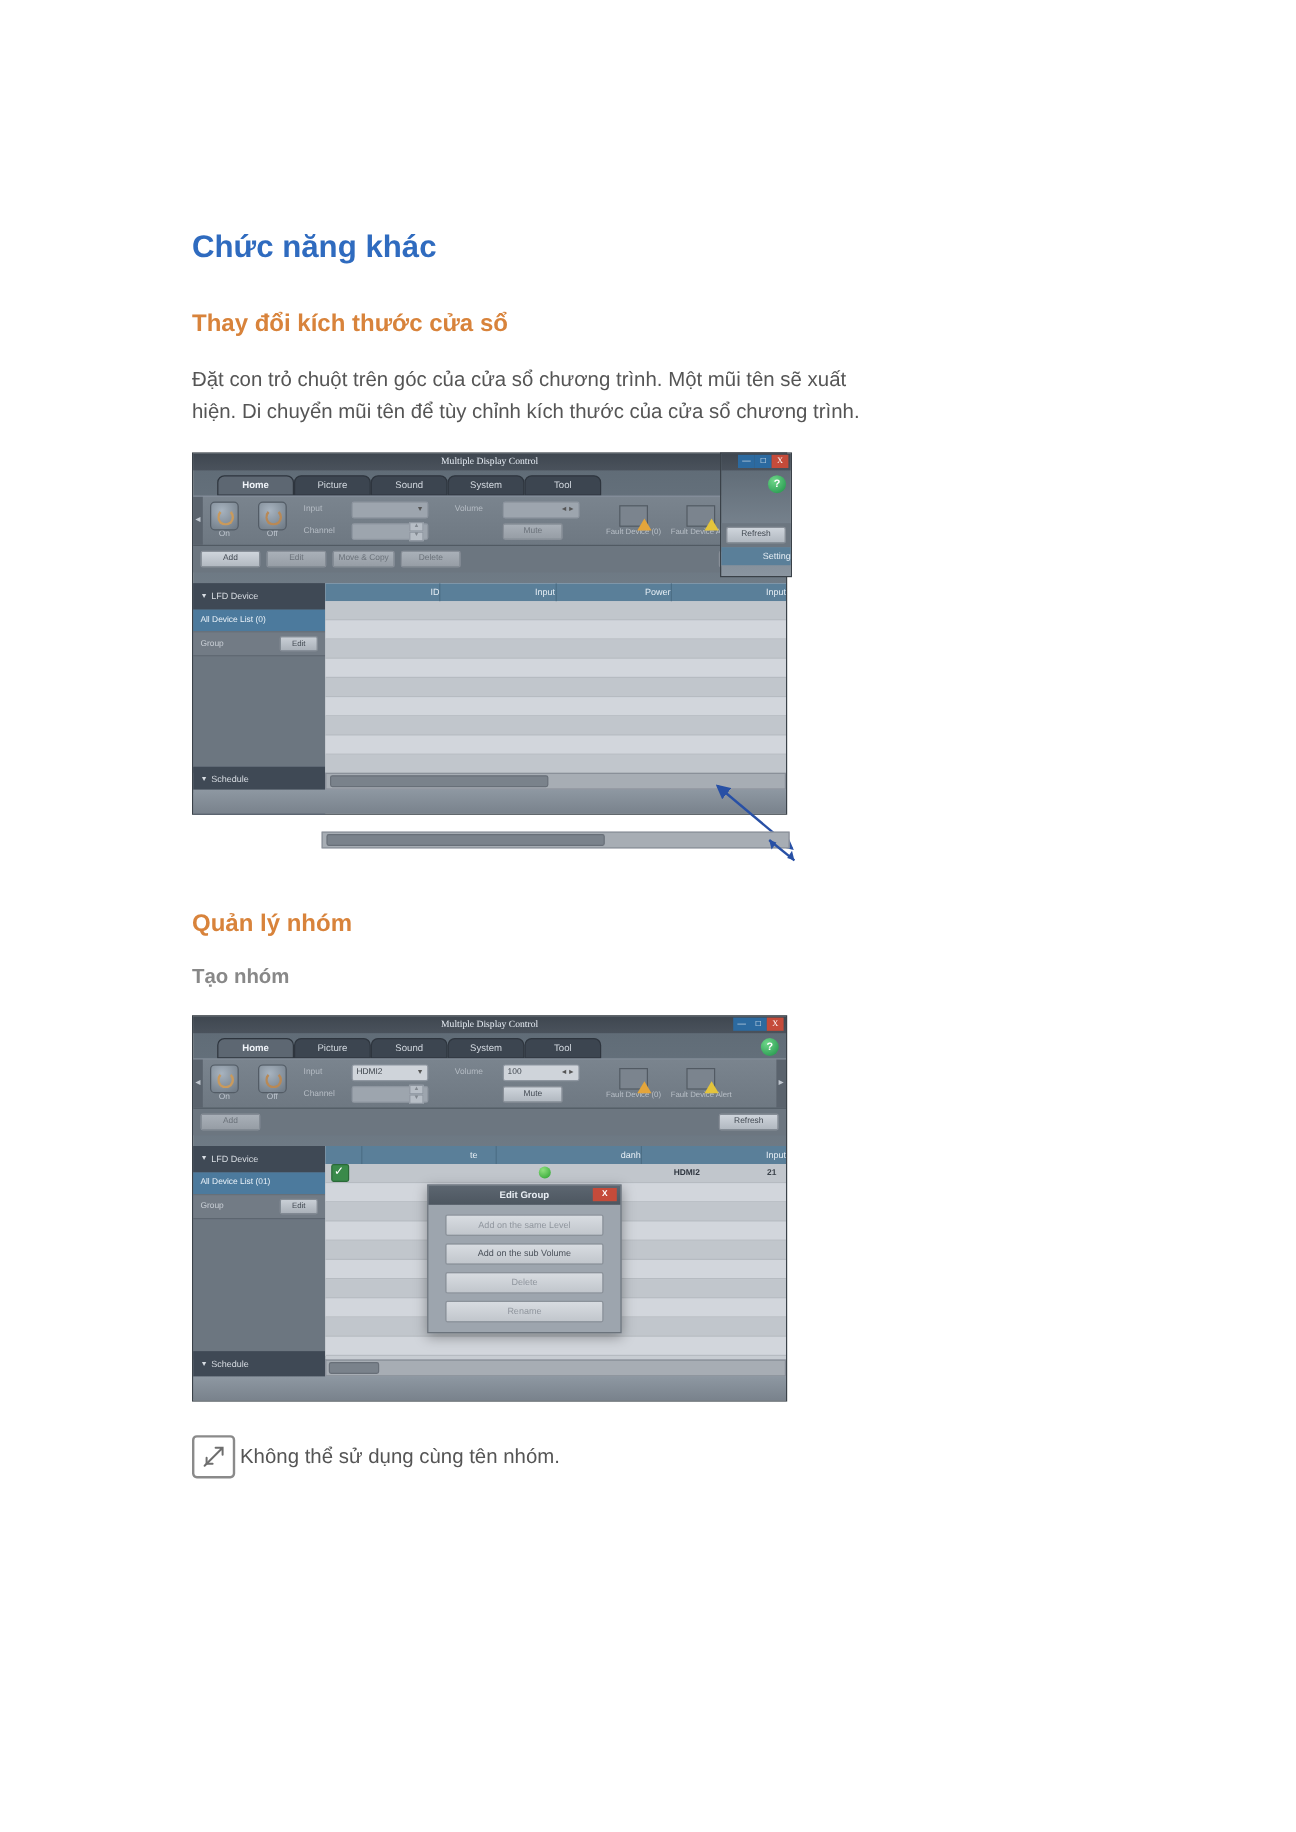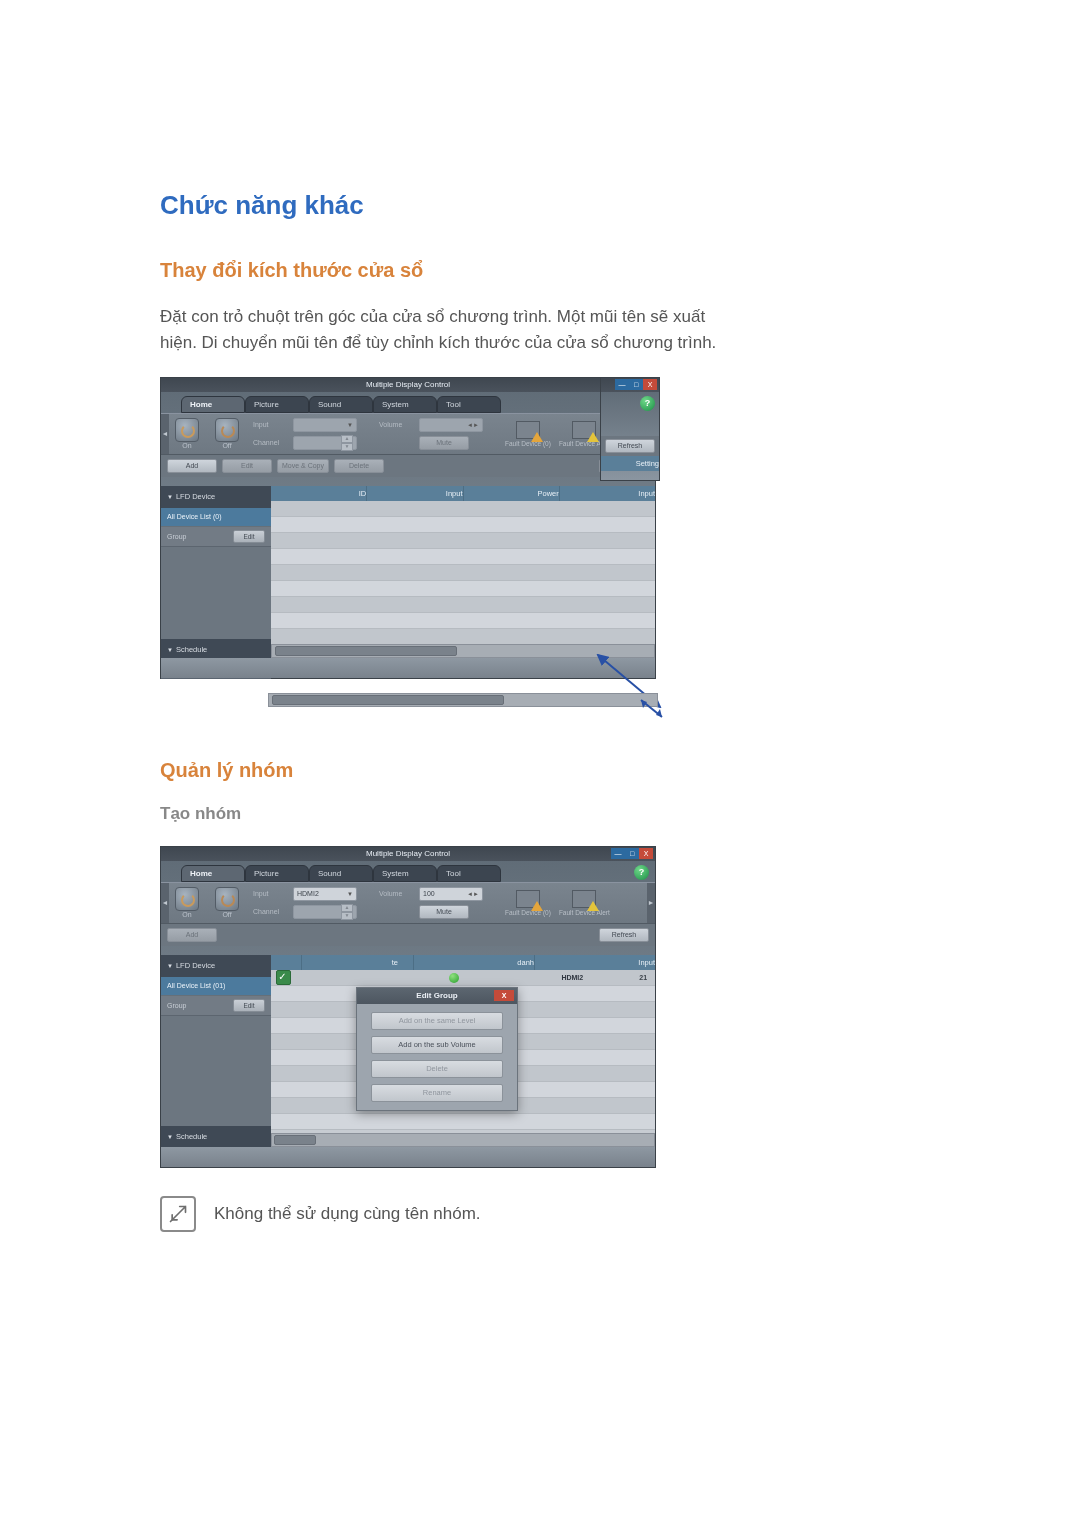--- a/index.html
+++ b/index.html
@@ -58,20 +58,21 @@
   }
 
   .win-title {
     position: relative;
     height: 14px;
     background: linear-gradient(#3f4750, #4a525c);
     text-align: center;
     line-height: 14px;
     font-size: 8px;
     color: #e8eef5;
+    font-family: Liberation Serif, serif;
   }
   .win-btns {
     position: absolute; right: 2px; top: 1px;
     display: flex; gap: 0;
   }
   .wb {
     width: 14px; height: 11px;
     font-size: 7px; line-height: 11px; text-align: center;
     color: #fff;
   }
@@ -85,21 +86,21 @@
     color: #fff; font-size: 9px; line-height: 15px; text-align: center;
     font-weight: bold;
   }
 
   .tabs { display:flex; margin: 4px 0 0 20px; }
   .tab {
     min-width: 46px; padding: 3px 8px;
     background:#3c4550; color:#d2d8df;
     border-top-left-radius: 6px; border-top-right-radius: 6px;
     border:1px solid #2e353e;
-    font-size:8px; 
+    font-size:8px; text-align:center;
   }
   .tab.active { background:#5d6772; color:#f0f4f9; font-weight:bold; }
 
   .ribbon {
     display:flex; align-items:center; gap:8px;
     background: linear-gradient(#7a848e, #6e7882);
     border-top:1px solid #8a93a0; border-bottom:1px solid #515a63;
     padding:4px 6px;
     position:relative;
   }
@@ -245,21 +246,21 @@
     background:#c54b3a;color:#fff;font-size:7px;line-height:11px;font-weight:bold;
   }
   .dlg-body{padding:8px;display:flex;flex-direction:column;gap:6px;align-items:center}
   .dlg-btn{
     width:130px;height:16px;background:linear-gradient(#d8dce1,#c1c6cc);
     border:1px solid #8b929a;border-radius:2px;font-size:7.5px;color:#4a515a;
     display:flex;align-items:center;justify-content:center;
   }
   .dlg-btn.disabled{color:#90969e}
 
-  .note-row{display:flex;align-items:center;gap:18px;margin-top:22px}
+  .note-row{display:flex;align-items:center;gap:4px;margin-top:22px}
   .note-icon{
     width:32px;height:32px;border:2px solid #8a8a8a;border-radius:4px;
     display:flex;align-items:center;justify-content:center;position:relative;
   }
   .note-icon svg{width:20px;height:20px}
   .note-text{color:#555;font-size:17px}
 
   .check-icon{
     width:13px;height:13px;background:#3a8a4a;border:1px solid #2a6a38;
     display:inline-block;border-radius:2px;position:relative;margin-right:4px;

